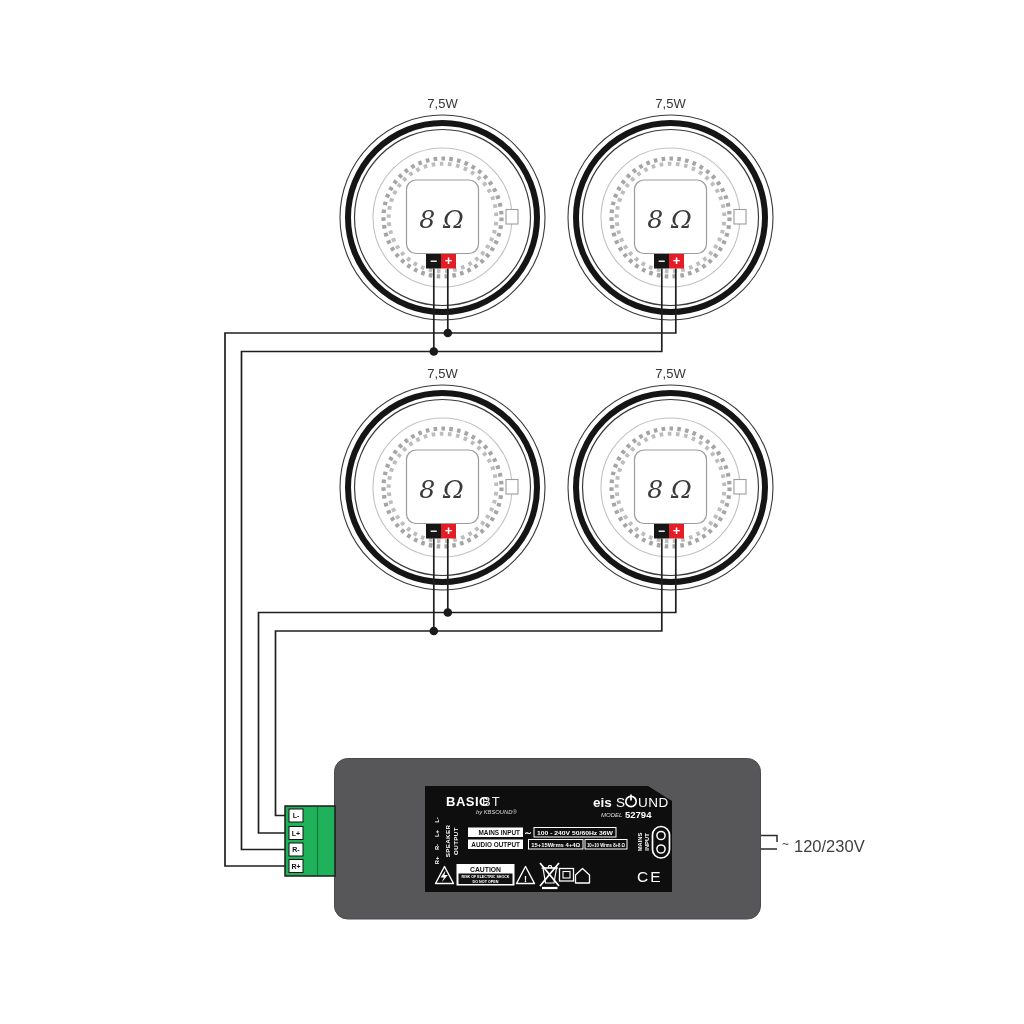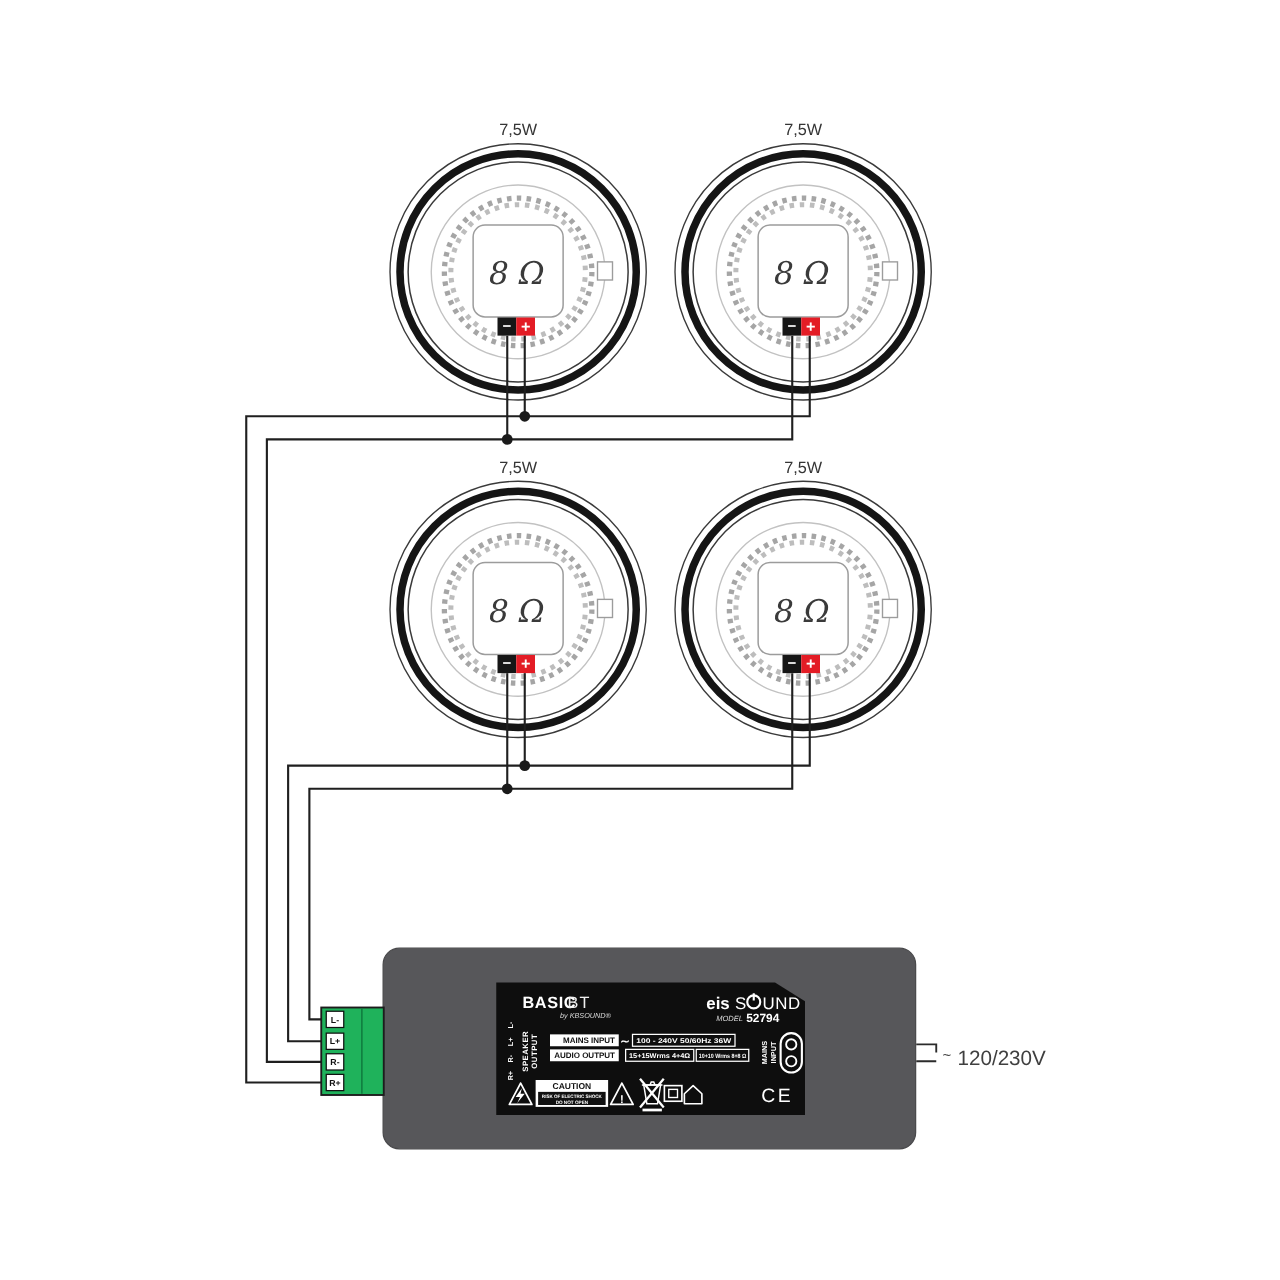--- a/index.html
+++ b/index.html
@@ -1,16 +1,16 @@
 <!DOCTYPE html>
 <html><head>
 <meta charset="utf-8">
 <style>
   html,body{margin:0;padding:0;background:#ffffff;}
-  .stage{position:relative;width:837px;height:1024px;background:#ffffff;overflow:hidden;}
+  .stage{position:relative;width:837px;height:1024px;background:#ffffff;overflow:hidden;padding-left:28px;}
   svg{display:block;}
   text{font-family:"Liberation Sans",sans-serif;}
   .serif{font-family:"DejaVu Serif",serif;font-style:italic;}
 </style>
 </head>
 <body>
 
 <div class="stage">
 <svg width="1024" height="1024" viewBox="0 0 1024 1024">
 

